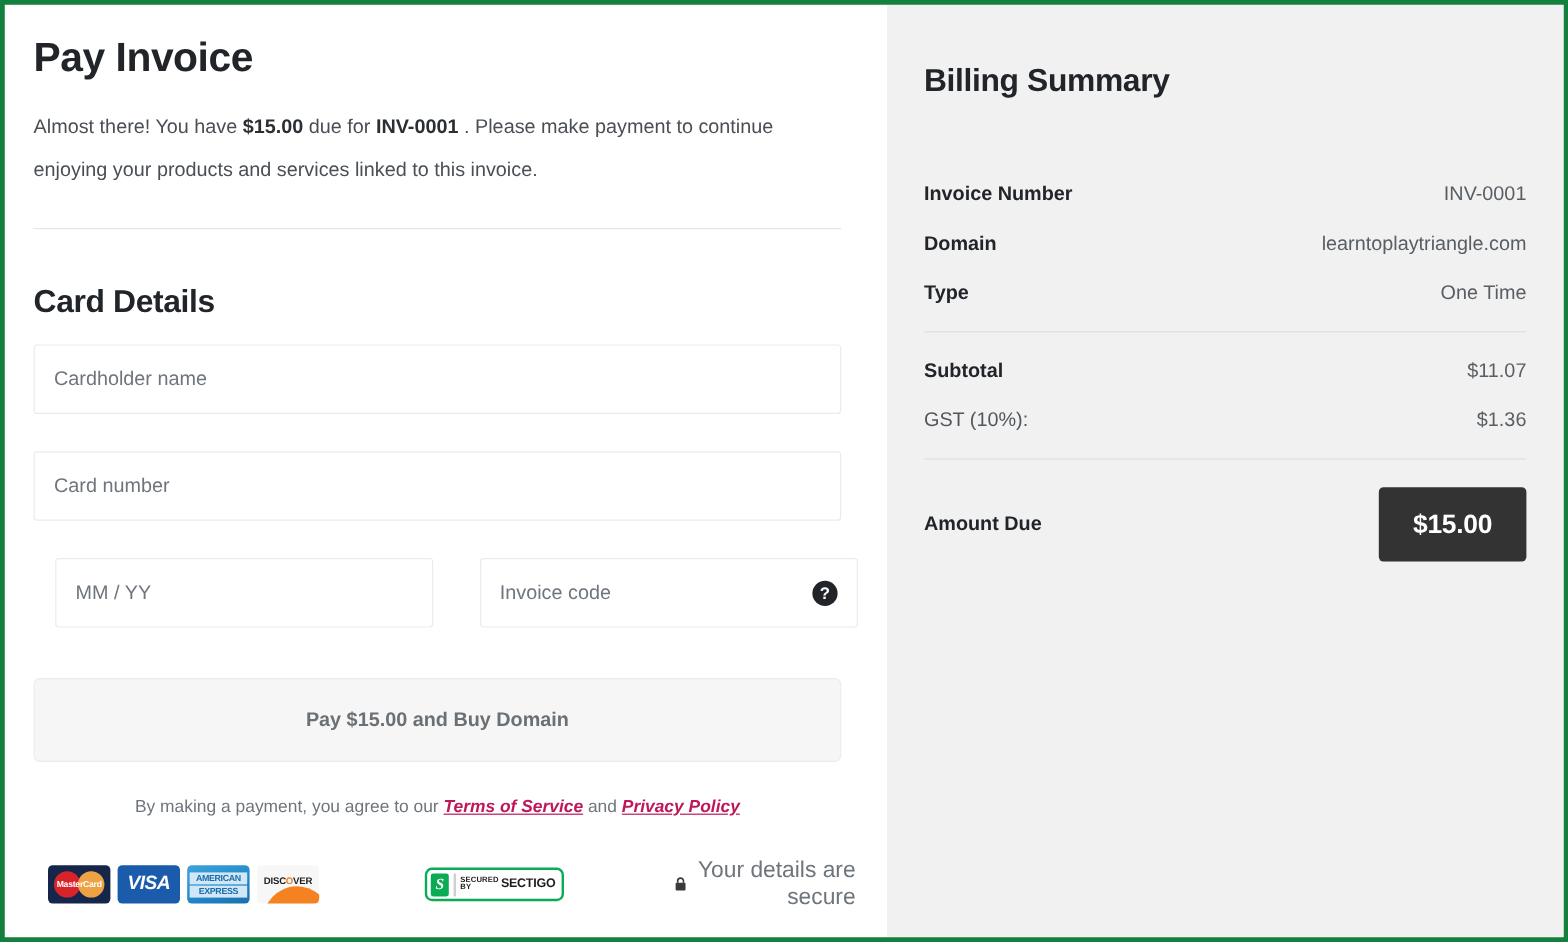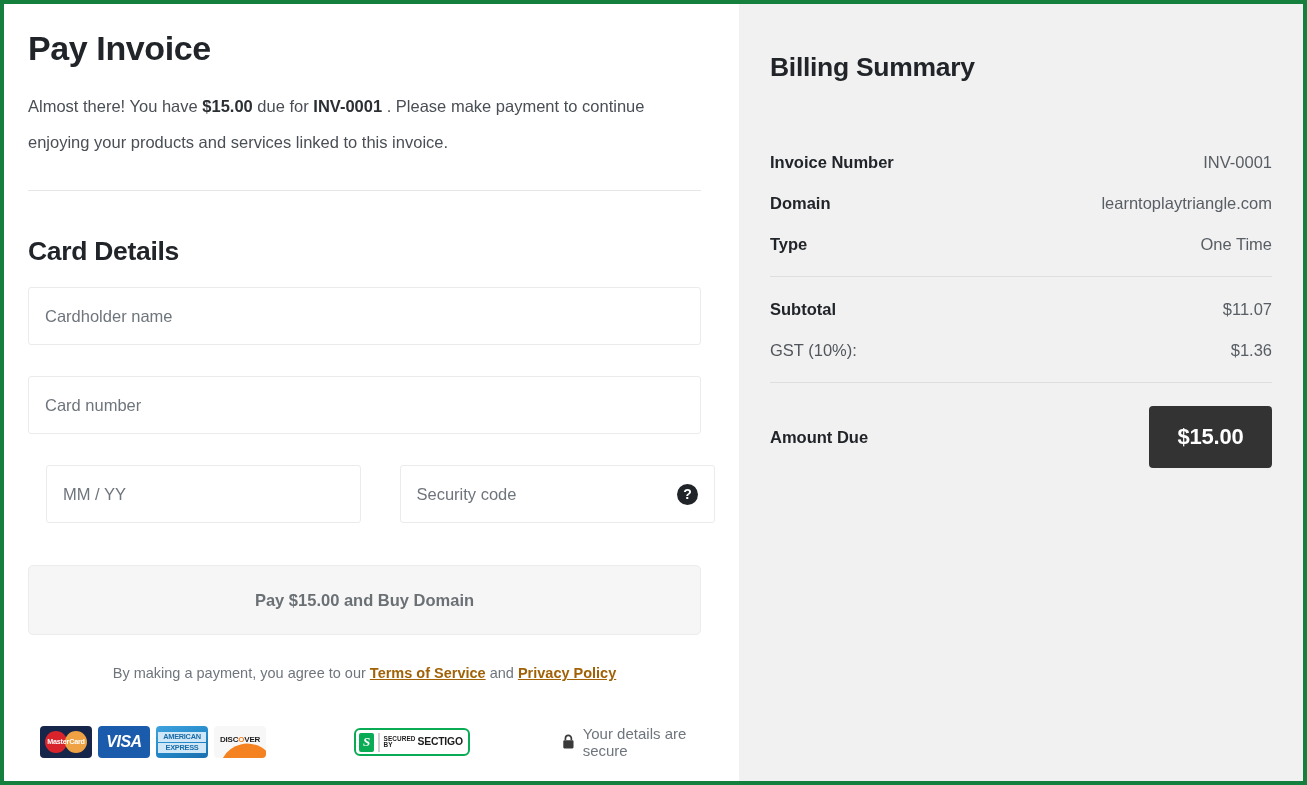--- a/index.html
+++ b/index.html
@@ -133,23 +133,24 @@
 
   .terms {
     width: 673px;
     text-align: center;
     margin-top: 28px;
     font-size: 14.5px;
     color: #6f757c;
     line-height: 20px;
   }
   .terms a {
-    color: #a16207;
+    color: #be185d;
     text-decoration: underline;
     font-weight: bold;
+    font-style: italic;
   }
 
   
   .trust-row {
     position: absolute;
     left: 36px;
     bottom: 22px;
     width: 673px;
     display: flex;
     align-items: center;
@@ -234,22 +235,23 @@
   .sectigo-txt .l2 {
     font-size: 10.4px; font-weight: bold; color: #1d1d1d; letter-spacing: -0.2px;
     margin-top: 1px; font-family: "Liberation Sans", sans-serif;
   }
 
   .secure-note {
     margin-left: 92px;
     display: flex;
     align-items: center;
     gap: 8px;
-    font-size: 15px;
+    font-size: 19px;
     color: #6f757c;
+    text-align: right;
   }
   .lock-icon { display: block; }
 
   
   .right-panel {
     flex: 1 1 auto;
     height: 100%;
     background: #f1f1f1;
     padding: 48px 31px 0 31px;
   }
@@ -323,21 +325,21 @@
 
       <div class="field">
         <span class="ph">Card number</span>
       </div>
 
       <div class="field-row">
         <div class="field half">
           <span class="ph">MM / YY</span>
         </div>
         <div class="field half cvc">
-          <span class="ph">Security code</span>
+          <span class="ph">Invoice code</span>
           <span class="help-icon">?</span>
         </div>
       </div>
 
       <div class="pay-button">Pay $15.00 and Buy Domain</div>
 
       <div class="terms"><span>By making a payment, you agree to our </span><a href="#">Terms of Service</a><span> and </span><a href="#">Privacy Policy</a></div>
     </div>
 
     <div class="trust-row">

